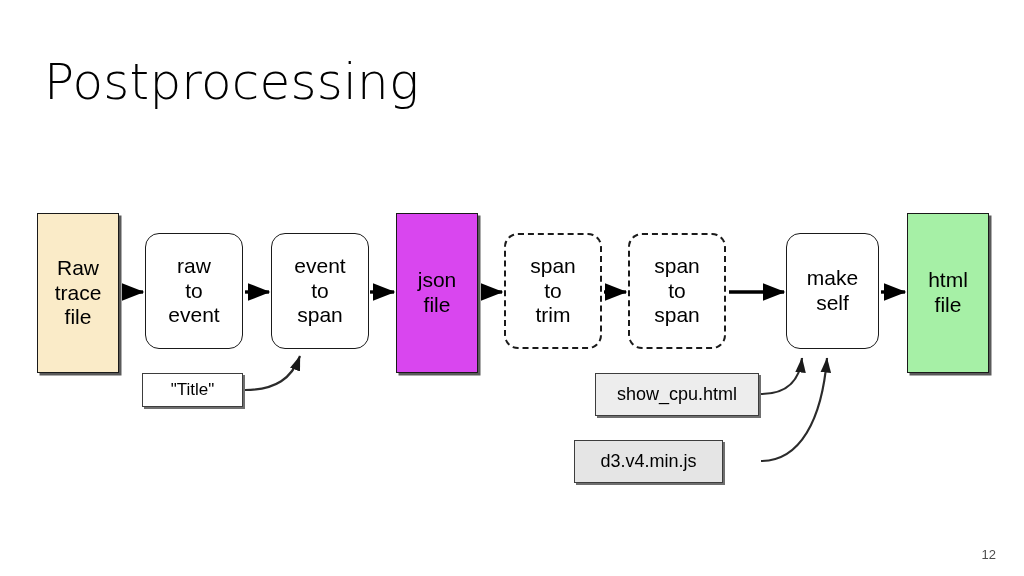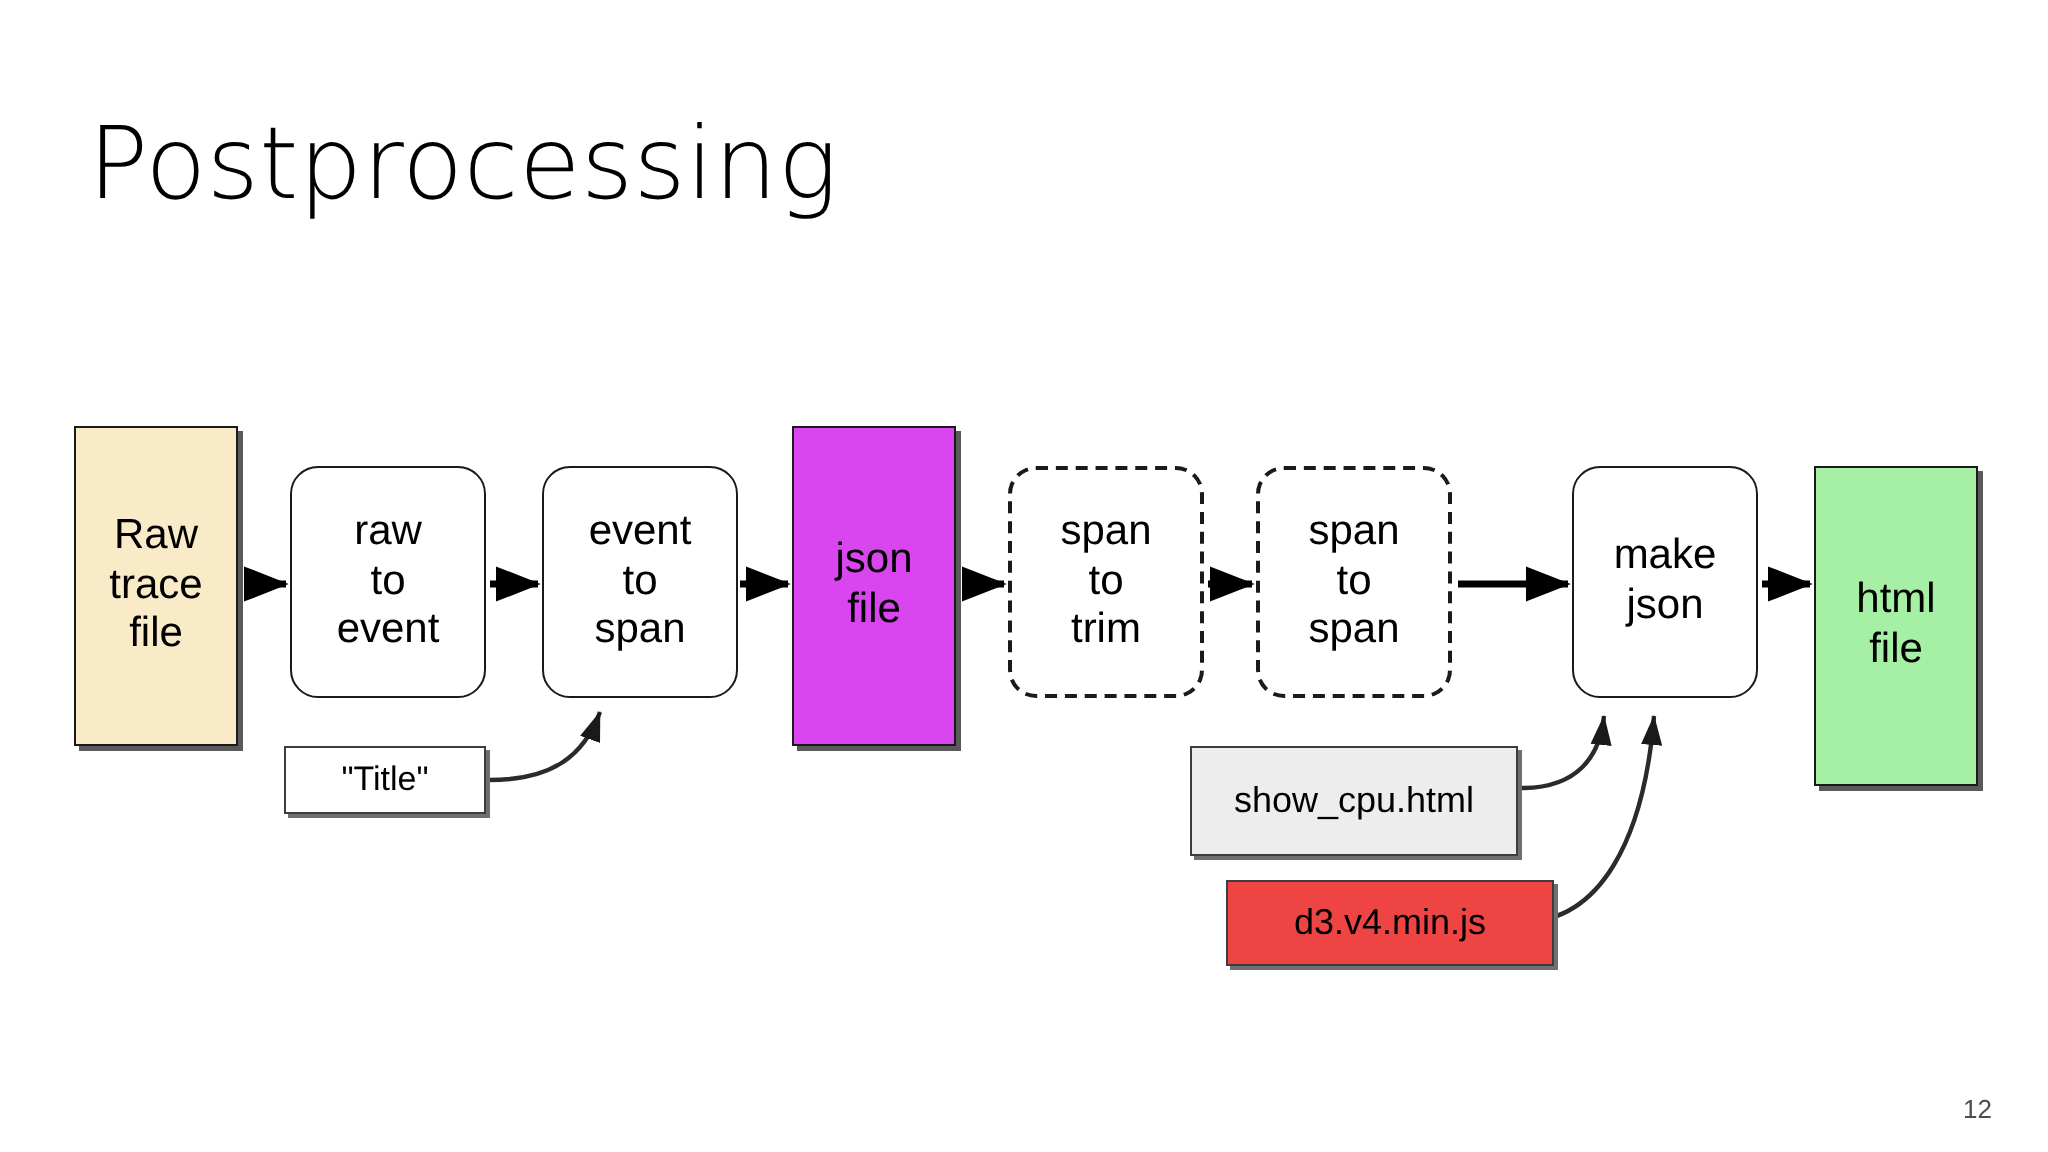--- a/index.html
+++ b/index.html
@@ -55,21 +55,21 @@
   
   .file-box {
     width: 82px;
     height: 160px;
     border: 1.5px solid #1a1a1a;
     font-size: 21px;
     box-shadow: 2.5px 2.5px 0 0 #5a5a5a;
   }
   .file-raw   { background: #faebc8; left: 37px;  top: 213px; }
   .file-json  { background: #d946ef; left: 396px; top: 213px; }
-  .file-html  { background: #a6f0a6; left: 907px; top: 213px; margin-top: 20px; }
+  .file-html  { background: #a6f0a6; left: 907px; top: 213px; }
 
   
   .proc-box {
     width: 98px;
     height: 116px;
     border: 1.8px solid #1a1a1a;
     border-radius: 14px;
     background: #ffffff;
     font-size: 21px;
   }
@@ -93,27 +93,27 @@
     box-shadow: 2px 2px 0 0 #6f6f6f;
   }
   .res-title {
     left: 142px; top: 373px;
     width: 101px; height: 34px;
     background: #ffffff;
     font-size: 17px;
   }
   .res-showcpu {
     left: 595px; top: 373px;
-    width: 164px; height: 55px;
+    width: 164px; height: 43px;
     background: #ededed;
   }
   .res-d3 {
-    left: 613px; top: 440px;
-    width: 164px; height: 43px;
-    background: #ef4444;
+    left: 574px; top: 440px;
+    width: 149px; height: 43px;
+    background: #e5e5e5;
   }
 
   #edges {
     position: absolute;
     left: 0; top: 0;
     width: 1024px;
     height: 576px;
     pointer-events: none;
   }
 </style>
@@ -168,21 +168,21 @@
 
   <div class="node proc-box proc-dashed proc-span2trim">span
 to
 trim</div>
 
   <div class="node proc-box proc-dashed proc-span2span">span
 to
 span</div>
 
   <div class="node proc-box proc-makeself">make
-json</div>
+self</div>
 
   <div class="node file-box file-html">html
 file</div>
 
   <div class="node res-box res-title">"Title"</div>
 
   <div class="node res-box res-showcpu">show_cpu.html</div>
 
   <div class="node res-box res-d3">d3.v4.min.js</div>
 

